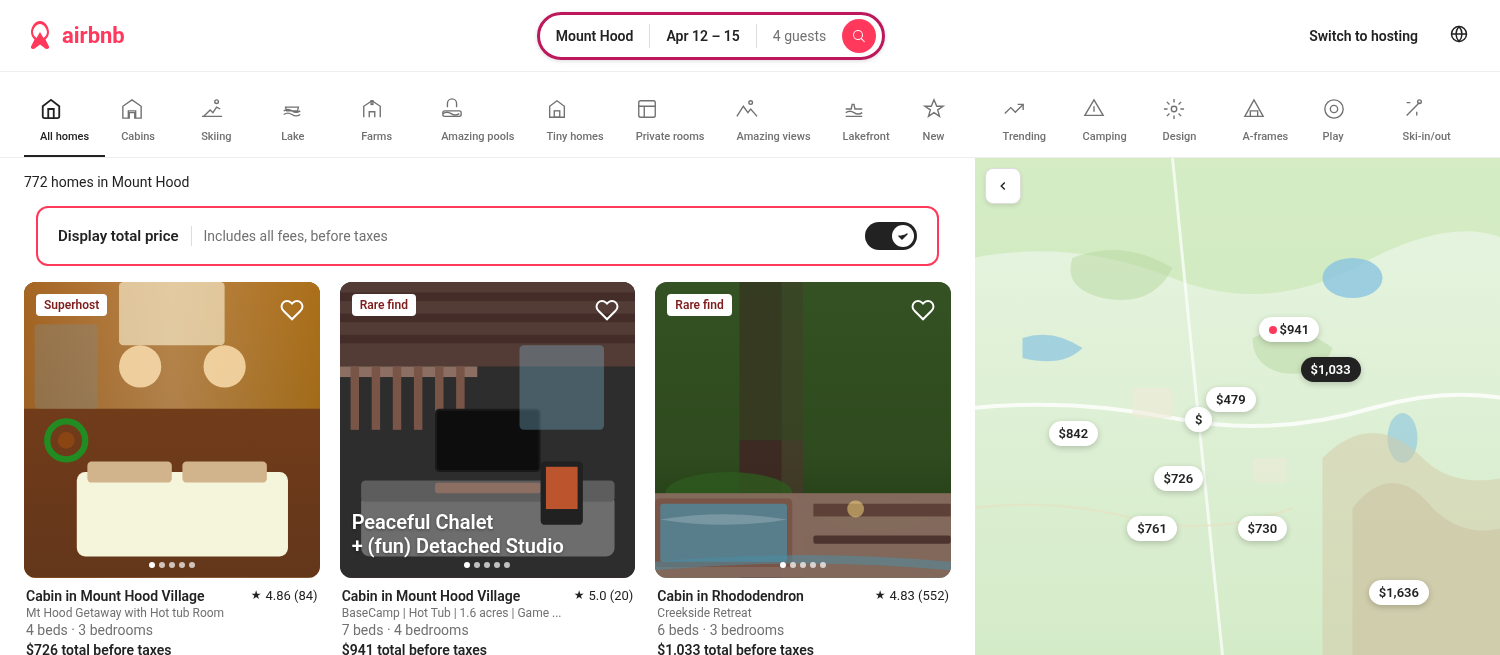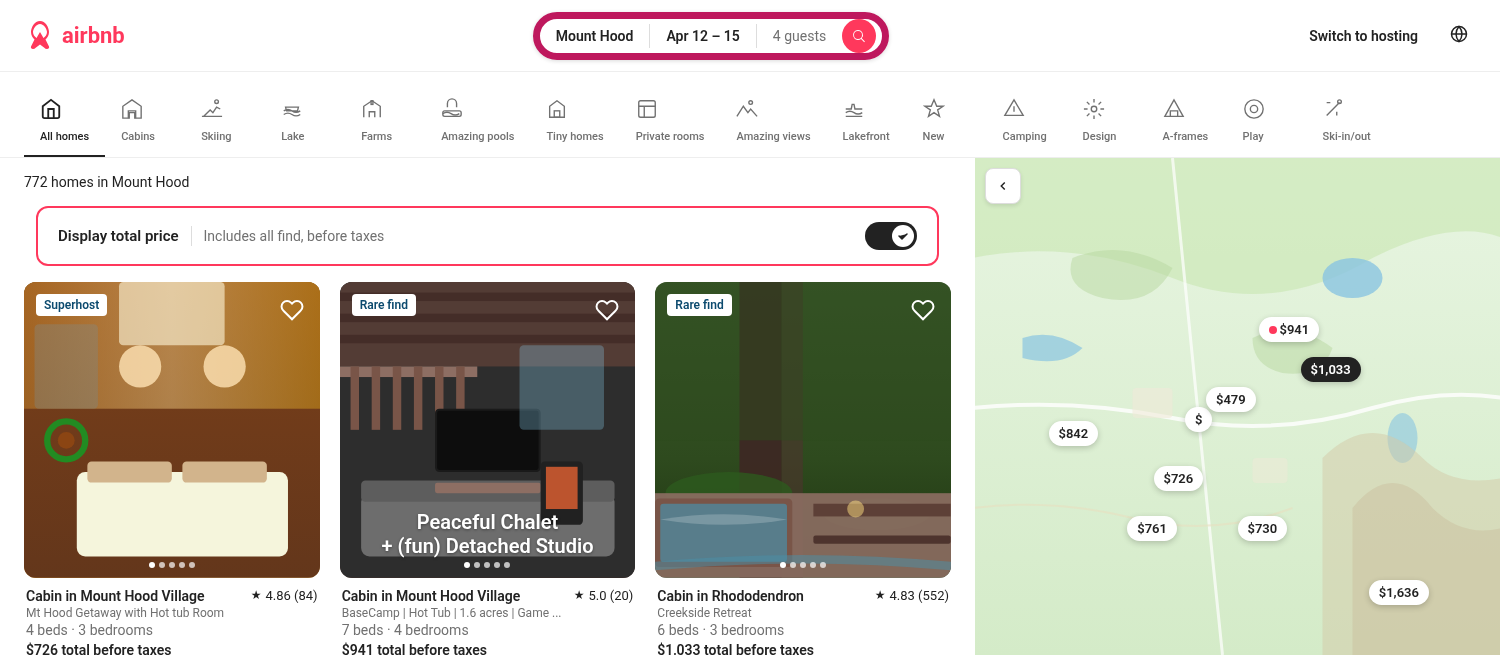--- a/index.html
+++ b/index.html
@@ -21,21 +21,21 @@
       color: #FF385C;
       font-size: 22px;
       font-weight: 700;
       cursor: pointer;
     }
     .logo svg { width: 32px; height: 32px; }
 
     .search-bar {
       display: flex;
       align-items: center;
-      border: 7px solid #be185d;
+      border: 3px solid #be185d;
       border-radius: 40px;
       box-shadow: 0 1px 4px rgba(0,0,0,0.15);
       height: 48px;
       cursor: pointer;
     }
     .search-bar .sb-section {
       padding: 0 16px;
       font-size: 14px;
       font-weight: 600;
       color: #222;
@@ -207,21 +207,21 @@
     }
     .card-badge {
       position: absolute;
       top: 12px;
       left: 12px;
       background: white;
       border-radius: 4px;
       padding: 4px 8px;
       font-size: 12px;
       font-weight: 600;
-      color: #0c4a6e;
+      color: #7f1d1d;
     }
     .card-heart {
       position: absolute;
       top: 12px;
       right: 12px;
       cursor: pointer;
       background: none;
       border: none;
       padding: 4px;
     }
@@ -235,21 +235,21 @@
       gap: 4px;
     }
     .dot { width: 6px; height: 6px; border-radius: 50%; background: rgba(255,255,255,0.7); }
     .dot.active { background: white; }
 
     
     .card-overlay-text {
       position: absolute;
       bottom: 20px;
       left: 0; right: 0;
-      text-align: center;
+      text-align: left;
       color: white;
       font-size: 20px;
       font-weight: 600;
       text-shadow: 0 1px 3px rgba(0,0,0,0.4);
       padding: 0 12px;
     }
 
     .card-info {
       padding: 10px 2px 0;
     }
@@ -497,20 +497,29 @@
 
   <div class="cat-item">
     <span class="cat-icon">
       <svg width="22" height="22" viewBox="0 0 24 24" fill="none" stroke="currentColor" stroke-width="1.5">
           <path d="M12 2l3 7h7l-6 4 2 7-6-4-6 4 2-7-6-4h7z"></path>
         </svg>
     </span>
     <span>New</span>
   </div>
 
+  <div class="cat-item">
+    <span class="cat-icon">
+      <svg width="22" height="22" viewBox="0 0 24 24" fill="none" stroke="currentColor" stroke-width="1.5">
+          <polyline points="22 7 13.5 15.5 8.5 10.5 2 17"></polyline>
+          <polyline points="16 7 22 7 22 13"></polyline>
+        </svg>
+    </span>
+    <span>Trending</span>
+  </div>
 
   <div class="cat-item">
     <span class="cat-icon">
       <svg width="22" height="22" viewBox="0 0 24 24" fill="none" stroke="currentColor" stroke-width="1.5">
           <path d="M12 2L2 19h20L12 2zM12 9v6"></path>
         </svg>
     </span>
     <span>Camping</span>
   </div>
 
@@ -559,21 +568,21 @@
   <div class="left-panel">
 
     <div class="results-header">
       <span>772 homes in Mount Hood</span>
     </div>
 
     <div class="toggle-banner">
       <div class="toggle-left">
         <span class="toggle-label">Display total price</span>
         <div class="toggle-divider"></div>
-        <span class="toggle-desc">Includes all find, before taxes</span>
+        <span class="toggle-desc">Includes all fees, before taxes</span>
       </div>
       <div class="toggle-switch">
         <div class="toggle-knob">
           <svg viewBox="0 0 12 12" fill="none" xmlns="http://www.w3.org/2000/svg">
             <path d="M2 6l3 3 5-5" stroke="#222" stroke-width="1.5" stroke-linecap="round" stroke-linejoin="round"></path>
           </svg>
         </div>
       </div>
     </div>
 

